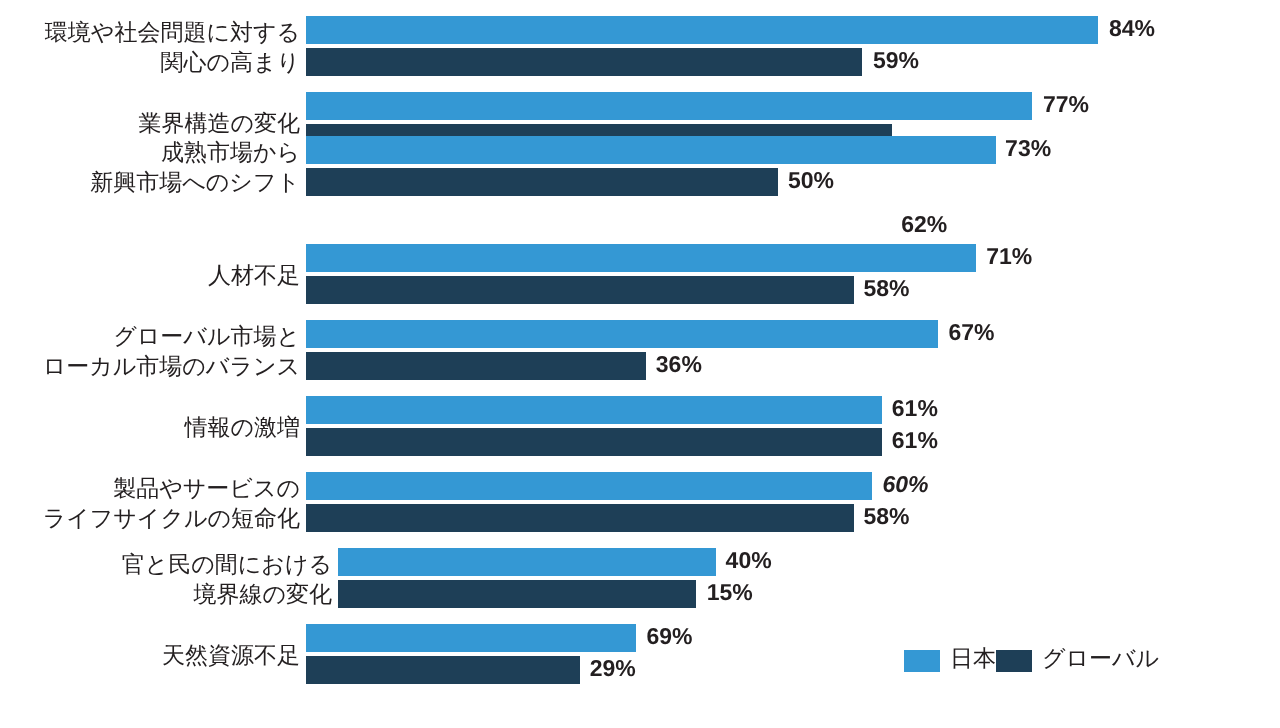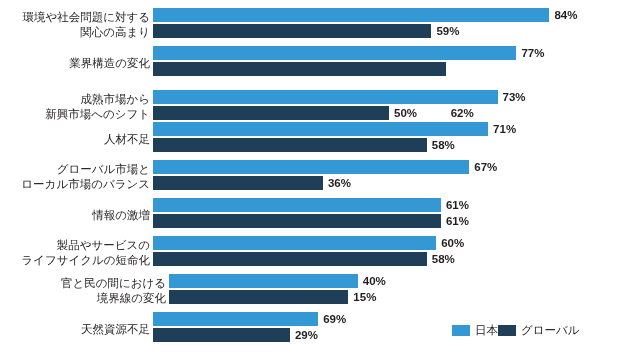--- a/index.html
+++ b/index.html
@@ -128,21 +128,21 @@
         <div class="cat-label">業界構造の変化</div>
         <div class="bar-row series-jp">
           <div class="bar jp" style="width: 363.44px; background: rgb(52, 152, 212);"></div>
           <span class="bar-value" style="left: 368.44px;">77%</span>
         </div>
         <div class="bar-row series-gl">
           <div class="bar gl" style="width: 292.64px; background: rgb(30, 63, 87);"></div>
           <span class="bar-value" style="left: 297.64px; margin-top: 44px;">62%</span>
         </div>
       </div>
-      <div class="bar-group" style="top: 88px;">
+      <div class="bar-group" style="top: 66px;">
         <div class="cat-label">成熟市場から
 新興市場へのシフト</div>
         <div class="bar-row series-jp">
           <div class="bar jp" style="width: 344.56px; background: rgb(52, 152, 212);"></div>
           <span class="bar-value" style="left: 349.56px;">73%</span>
         </div>
         <div class="bar-row series-gl">
           <div class="bar gl" style="width: 236px; background: rgb(30, 63, 87);"></div>
           <span class="bar-value" style="left: 241px;">50%</span>
         </div>
@@ -179,21 +179,21 @@
         <div class="bar-row series-gl">
           <div class="bar gl" style="width: 287.92px; background: rgb(30, 63, 87);"></div>
           <span class="bar-value" style="left: 292.92px;">61%</span>
         </div>
       </div>
       <div class="bar-group" style="top: 234px;">
         <div class="cat-label">製品やサービスの
 ライフサイクルの短命化</div>
         <div class="bar-row series-jp">
           <div class="bar jp" style="width: 283.2px; background: rgb(52, 152, 212);"></div>
-          <span class="bar-value" style="left: 288.2px;">60%</span>
+          <span class="bar-value" style="left: 288.2px; font-style: italic;">60%</span>
         </div>
         <div class="bar-row series-gl">
           <div class="bar gl" style="width: 273.76px; background: rgb(30, 63, 87);"></div>
           <span class="bar-value" style="left: 278.76px;">58%</span>
         </div>
       </div>
       <div class="bar-group" style="top: 272px; margin-left: 16px;">
         <div class="cat-label">官と民の間における
 境界線の変化</div>
         <div class="bar-row series-jp">

